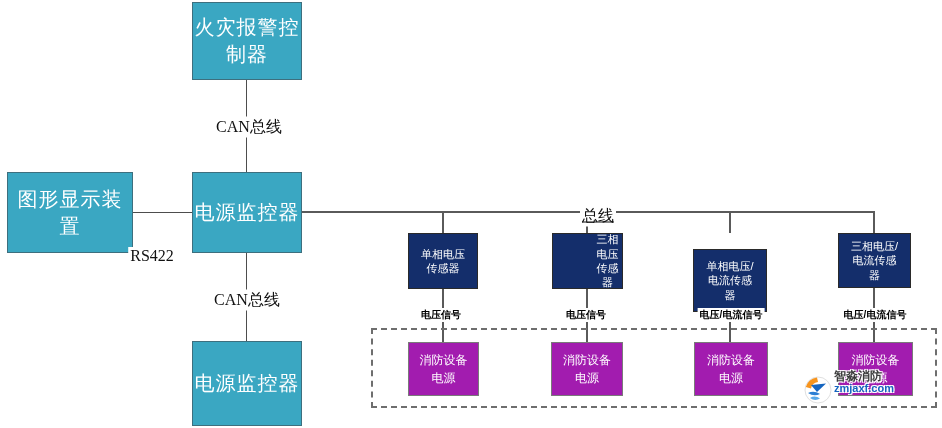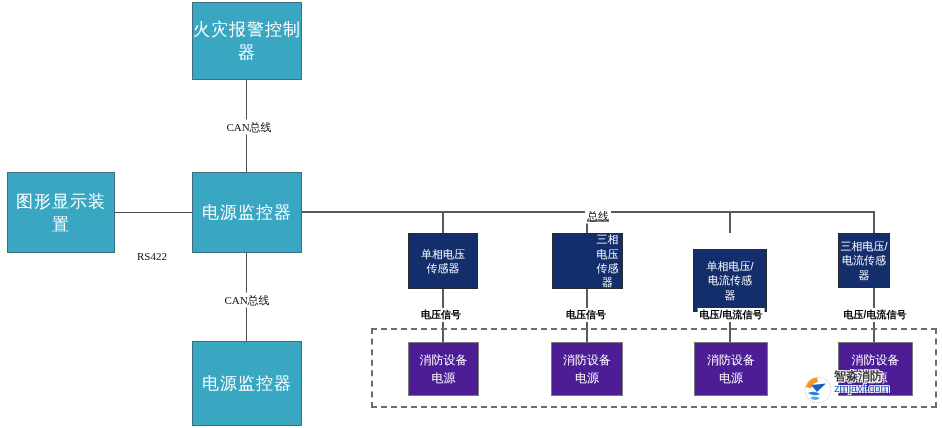--- a/index.html
+++ b/index.html
@@ -17,45 +17,45 @@
     flex-direction: column;
     align-items: center;
     justify-content: center;
     text-align: center;
     color: #ffffff;
     box-sizing: border-box;
   }
   .cyan {
     background: #3AA7C2;
     border: 1px solid #3d6f7e;
-    font-size: 17px;
+    font-size: 20px;
     letter-spacing: 1px;
   }
   .navy {
     background: #142E6B;
     border: 1px solid #2a2a2a;
     font-size: 11px;
     line-height: 1.3;
   }
   .red {
-    background: #4c1d95;
+    background: #a21caf;
     border: 1px solid #7a7a7a;
     font-size: 12px;
     line-height: 1.5;
   }
   .hline { position: absolute; background: #4d4d4d; }
   .vline { position: absolute; background: #4d4d4d; }
   .gray  { background: #5a5a5a; }
   .clabel {
     position: absolute;
     transform: translate(-50%, -50%);
     background: #ffffff;
     color: #111111;
     font-family: "Liberation Serif", serif;
-    font-size: 11px;
+    font-size: 16px;
     padding: 0 2px;
     white-space: nowrap;
   }
   .slabel {
     position: absolute;
     transform: translate(-50%, -50%);
     background: #ffffff;
     color: #000000;
     font-size: 10px;
     font-weight: bold;
@@ -81,21 +81,21 @@
   .wm-name {
     font-size: 12px;
     font-weight: bold;
     color: #3a3a3a;
     line-height: 1.0;
     text-shadow: -1px -1px 0 #fff, 1px -1px 0 #fff, -1px 1px 0 #fff, 1px 1px 0 #fff;
     white-space: nowrap;
   }
   .wm-domain {
     font-size: 11px;
-    font-weight: normal;
+    font-weight: bold;
     color: #1565c0;
     line-height: 1.0;
     margin-top: 1px;
     text-shadow: -1px -1px 0 #fff, 1px -1px 0 #fff, -1px 1px 0 #fff, 1px 1px 0 #fff;
     white-space: nowrap;
   }
 </style>
 </head>
 <body>
 
@@ -114,21 +114,21 @@
   <div class="vline gray" style="left:442px; top:289px; width:2px; height:53px;"></div>
   <div class="vline gray" style="left:586px; top:289px; width:2px; height:53px;"></div>
   <div class="vline gray" style="left:729px; top:288px; width:2px; height:54px;"></div>
   <div class="vline gray" style="left:873px; top:288px; width:2px; height:54px;"></div>
 
   <div class="dashed-zone"></div>
 
   <div class="box cyan" style="left:192px; top:2px; width:110px; height:78px;">
     <span>火灾报警控制器</span>
   </div>
-  <div class="box cyan" style="left:7px; top:172px; width:108px; height:81px;">
+  <div class="box cyan" style="left:7px; top:172px; width:126px; height:81px;">
     <span>图形显示装置</span>
   </div>
   <div class="box cyan" style="left:192px; top:172px; width:110px; height:81px;">
     <span>电源监控器</span>
   </div>
   <div class="box cyan" style="left:192px; top:341px; width:110px; height:85px;">
     <span>电源监控器</span>
   </div>
 
   <div class="box navy" style="left:408px; top:233px; width:70px; height:56px;">
@@ -137,21 +137,21 @@
   </div>
   <div class="box navy" style="left:552px; top:233px; width:71px; height:56px;padding-left:40px;">
     <span>三相电压</span>
     <span>传感器</span>
   </div>
   <div class="box navy" style="left:693px; top:249px; width:74px; height:63px;text-align:right;">
     <span>单相电压/</span>
     <span>电流传感</span>
     <span>器</span>
   </div>
-  <div class="box navy" style="left:838px; top:233px; width:52px; height:55px;">
+  <div class="box navy" style="left:838px; top:233px; width:73px; height:55px;">
     <span>三相电压/</span>
     <span>电流传感</span>
     <span>器</span>
   </div>
 
   <div class="box red" style="left:408px; top:342px; width:71px; height:54px;">
     <span>消防设备</span>
     <span>电源</span>
   </div>
   <div class="box red" style="left:551px; top:342px; width:72px; height:54px;">

